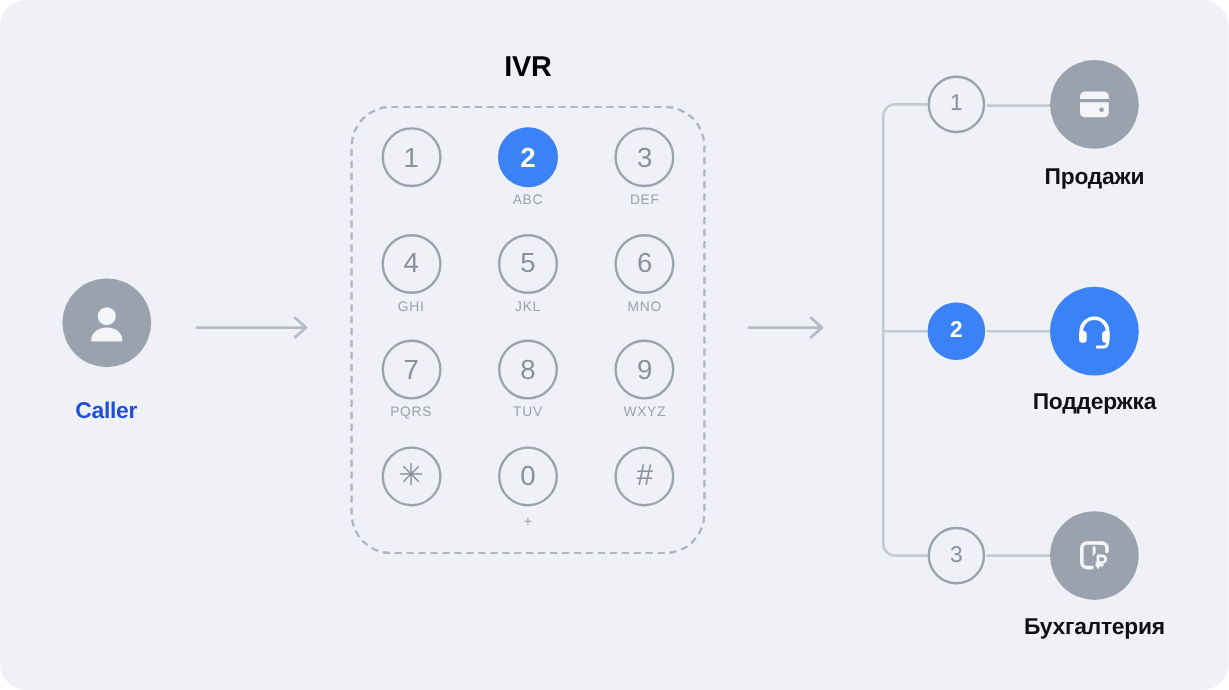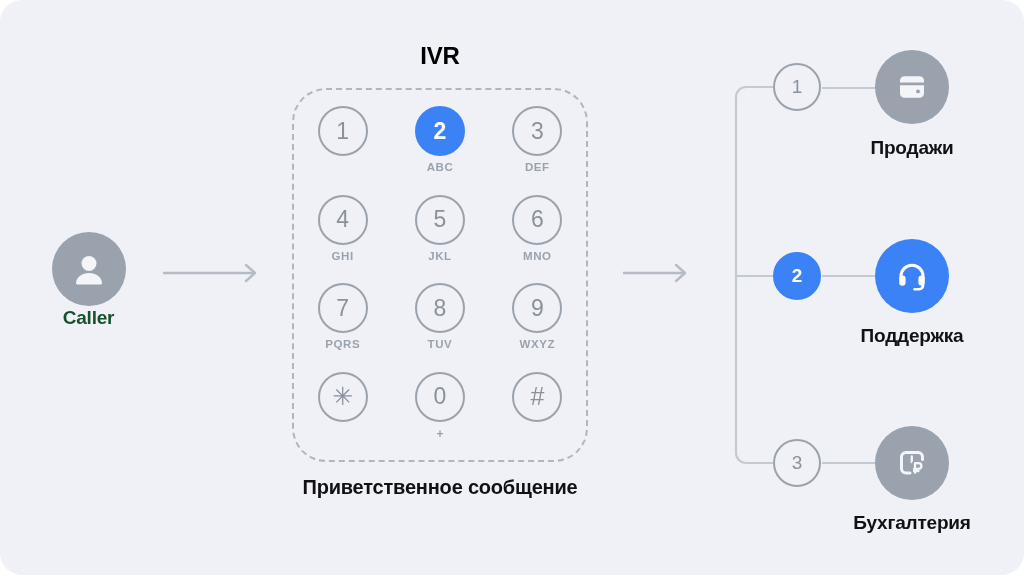--- a/index.html
+++ b/index.html
@@ -35,24 +35,24 @@
     width: 74px;
     height: 74px;
     margin: 0 auto;
     border-radius: 50%;
     background: #9AA2AE;
     display: flex;
     align-items: center;
     justify-content: center;
   }
   #caller-label {
-    margin-top: 1px;
+    margin-top: 26px;
     font-size: 19px;
     font-weight: bold;
-    color: #14532d;
+    color: #1d4ed8;
     letter-spacing: -0.2px;
   }
 
   
   .arrow {
     position: absolute;
   }
   #arrow-1 { left: 163px; top: 262px; }
   #arrow-2 { left: 623px; top: 262px; }
 
@@ -123,21 +123,20 @@
   .key-circle.glyph {
     font-size: 25px;
     color: #8A919C;
   }
   .key-sub {
     margin-top: 5px;
     font-size: 11.5px;
     letter-spacing: 0.6px;
     color: #9AA2AE;
     height: 13px;
-    font-weight: bold;
   }
   .key-sub.small {
     font-size: 12px;
     letter-spacing: 0;
   }
 
   #keypad-caption {
     position: absolute;
     left: 190px;
     top: 476px;
@@ -278,21 +277,20 @@
           <div class="key-circle">0</div>
           <div class="key-sub small">+</div>
         </div>
         <div class="key">
           <div class="key-circle glyph">#</div>
           <div class="key-sub"></div>
         </div>
       </div>
   </div>
 
-  <div id="keypad-caption">Приветственное сообщение</div>
 
   <div class="arrow" id="arrow-2">
     <svg width="70" height="22" viewBox="0 0 70 22">
       <line x1="0" y1="11" x2="62" y2="11" stroke="#B6BCC6" stroke-width="2.4"></line>
       <polyline points="53,3 62,11 53,19" fill="none" stroke="#B6BCC6" stroke-width="2.4" stroke-linecap="round" stroke-linejoin="round"></polyline>
     </svg>
   </div>
 
   <svg id="branch-svg" width="70" height="470" viewBox="0 0 70 470">
     <path d="M53 47 H26 a10 10 0 0 0 -10 10 V413 a10 10 0 0 0 10 10 H53" fill="none" stroke="#C4CAD3" stroke-width="2.2"></path>

